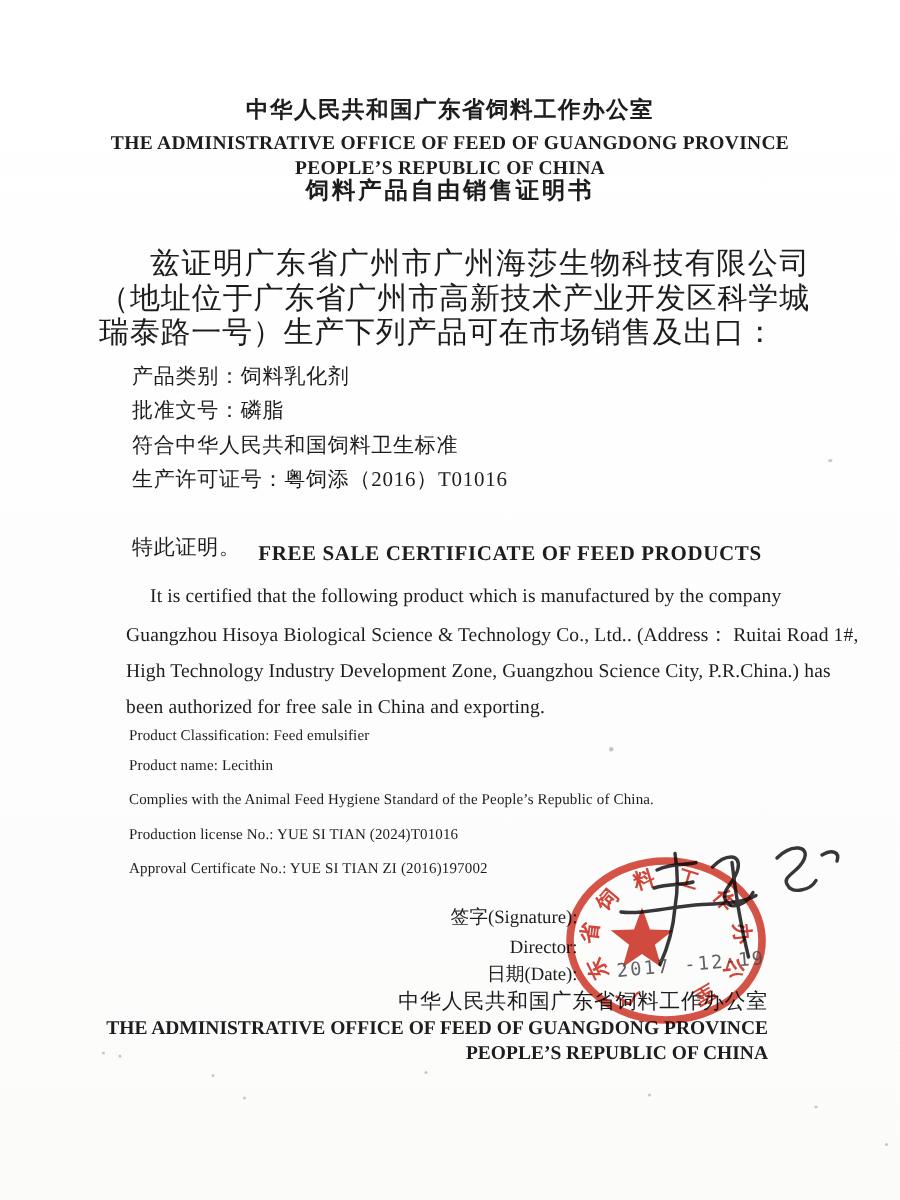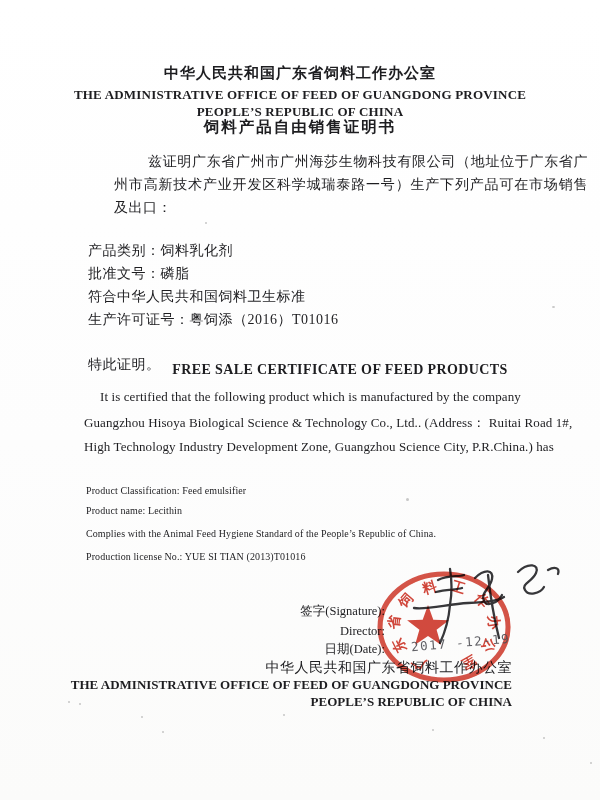--- a/index.html
+++ b/index.html
@@ -13,23 +13,23 @@
     background:linear-gradient(180deg,#ffffff 0%,#fdfdfd 55%,#fbfbfa 100%);
     color:#1d1d20;
   }
   .abs { position:absolute; }
   .centered { left:0; width:600px; text-align:center; }
   .cn-org-title { top:64px; font-size:15px; font-weight:bold; letter-spacing:1px; }
   .en-org-1 { top:87px; font-size:13px; font-weight:bold; letter-spacing:.2px; }
   .en-org-2 { top:104px; font-size:13px; font-weight:bold; letter-spacing:.2px; }
   .doc-title { top:117px; font-size:15.5px; font-weight:bold; letter-spacing:2px; }
   .cn-para {
-    top:150px; left:66px; width:474px;
-    font-size:14px; line-height:23px; text-indent:34px;
-    text-align:justify; letter-spacing:.5px;margin-left:48px;
+    top:165px; left:66px; width:474px;
+    font-size:20px; line-height:23px; text-indent:34px;
+    text-align:justify; letter-spacing:.5px;
   }
   .cn-line { left:88px; font-size:14px; letter-spacing:.5px; white-space:nowrap;margin-top:40px; }
   .en-heading { top:362px; font-size:14px; font-weight:bold; letter-spacing:.4px;padding-left:40px; }
   .en-pline { font-size:13px; white-space:nowrap; letter-spacing:.1px; }
   .en-line { left:86px; font-size:10px; white-space:nowrap; letter-spacing:.1px; }
   .sig-label { right:215px; text-align:left; font-size:12.5px; white-space:nowrap; }
   .date-stamp {
     left:411px; top:635px; font-size:12.5px; color:#4c4c52;
     font-family:"DejaVu Sans Mono","Liberation Mono",monospace;
     letter-spacing:1.5px; transform:rotate(-5deg); opacity:.88; z-index:6;
@@ -61,24 +61,26 @@
   <div class="abs cn-line" style="top:202px">产品类别：饲料乳化剂</div>
   <div class="abs cn-line" style="top:225px">批准文号：磷脂</div>
   <div class="abs cn-line" style="top:248px">符合中华人民共和国饲料卫生标准</div>
   <div class="abs cn-line" style="top:271px">生产许可证号：粤饲添（2016）T01016</div>
   <div class="abs cn-line" style="top:316px">特此证明。</div>
 
   <div class="abs centered en-heading">FREE SALE CERTIFICATE OF FEED PRODUCTS</div>
   <div class="abs en-pline" style="top:389px;left:100px">It is certified that the following product which is manufactured by the company</div>
   <div class="abs en-pline" style="top:414px;left:84px">Guangzhou Hisoya Biological Science &amp; Technology Co., Ltd.. (Address： Ruitai Road 1#,</div>
   <div class="abs en-pline" style="top:439px;left:84px">High Technology Industry Development Zone, Guangzhou Science City, P.R.China.) has</div>
+  <div class="abs en-pline" style="top:463px;left:84px">been authorized for free sale in China and exporting.</div>
   <div class="abs en-line" style="top:485px">Product Classification: Feed emulsifier</div>
   <div class="abs en-line" style="top:505px">Product name: Lecithin</div>
   <div class="abs en-line" style="top:528px">Complies with the Animal Feed Hygiene Standard of the People’s Republic of China.</div>
-  <div class="abs en-line" style="top:551px">Production license No.: YUE SI TIAN (2013)T01016</div>
+  <div class="abs en-line" style="top:551px">Production license No.: YUE SI TIAN (2024)T01016</div>
+  <div class="abs en-line" style="top:574px">Approval Certificate No.: YUE SI TIAN ZI (2016)197002</div>
 
   <div class="abs sig-label" style="top:603px">签字(Signature):</div>
   <div class="abs sig-label" style="top:624px">Director:</div>
   <div class="abs sig-label" style="top:641px">日期(Date):</div>
   <div class="abs date-stamp">2017 -12-19</div>
 
   <div class="abs footer-line footer-cn">中华人民共和国广东省饲料工作办公室</div>
   <div class="abs footer-line footer-en-1">THE ADMINISTRATIVE OFFICE OF FEED OF GUANGDONG PROVINCE</div>
   <div class="abs footer-line footer-en-2">PEOPLE’S REPUBLIC OF CHINA</div>
 

